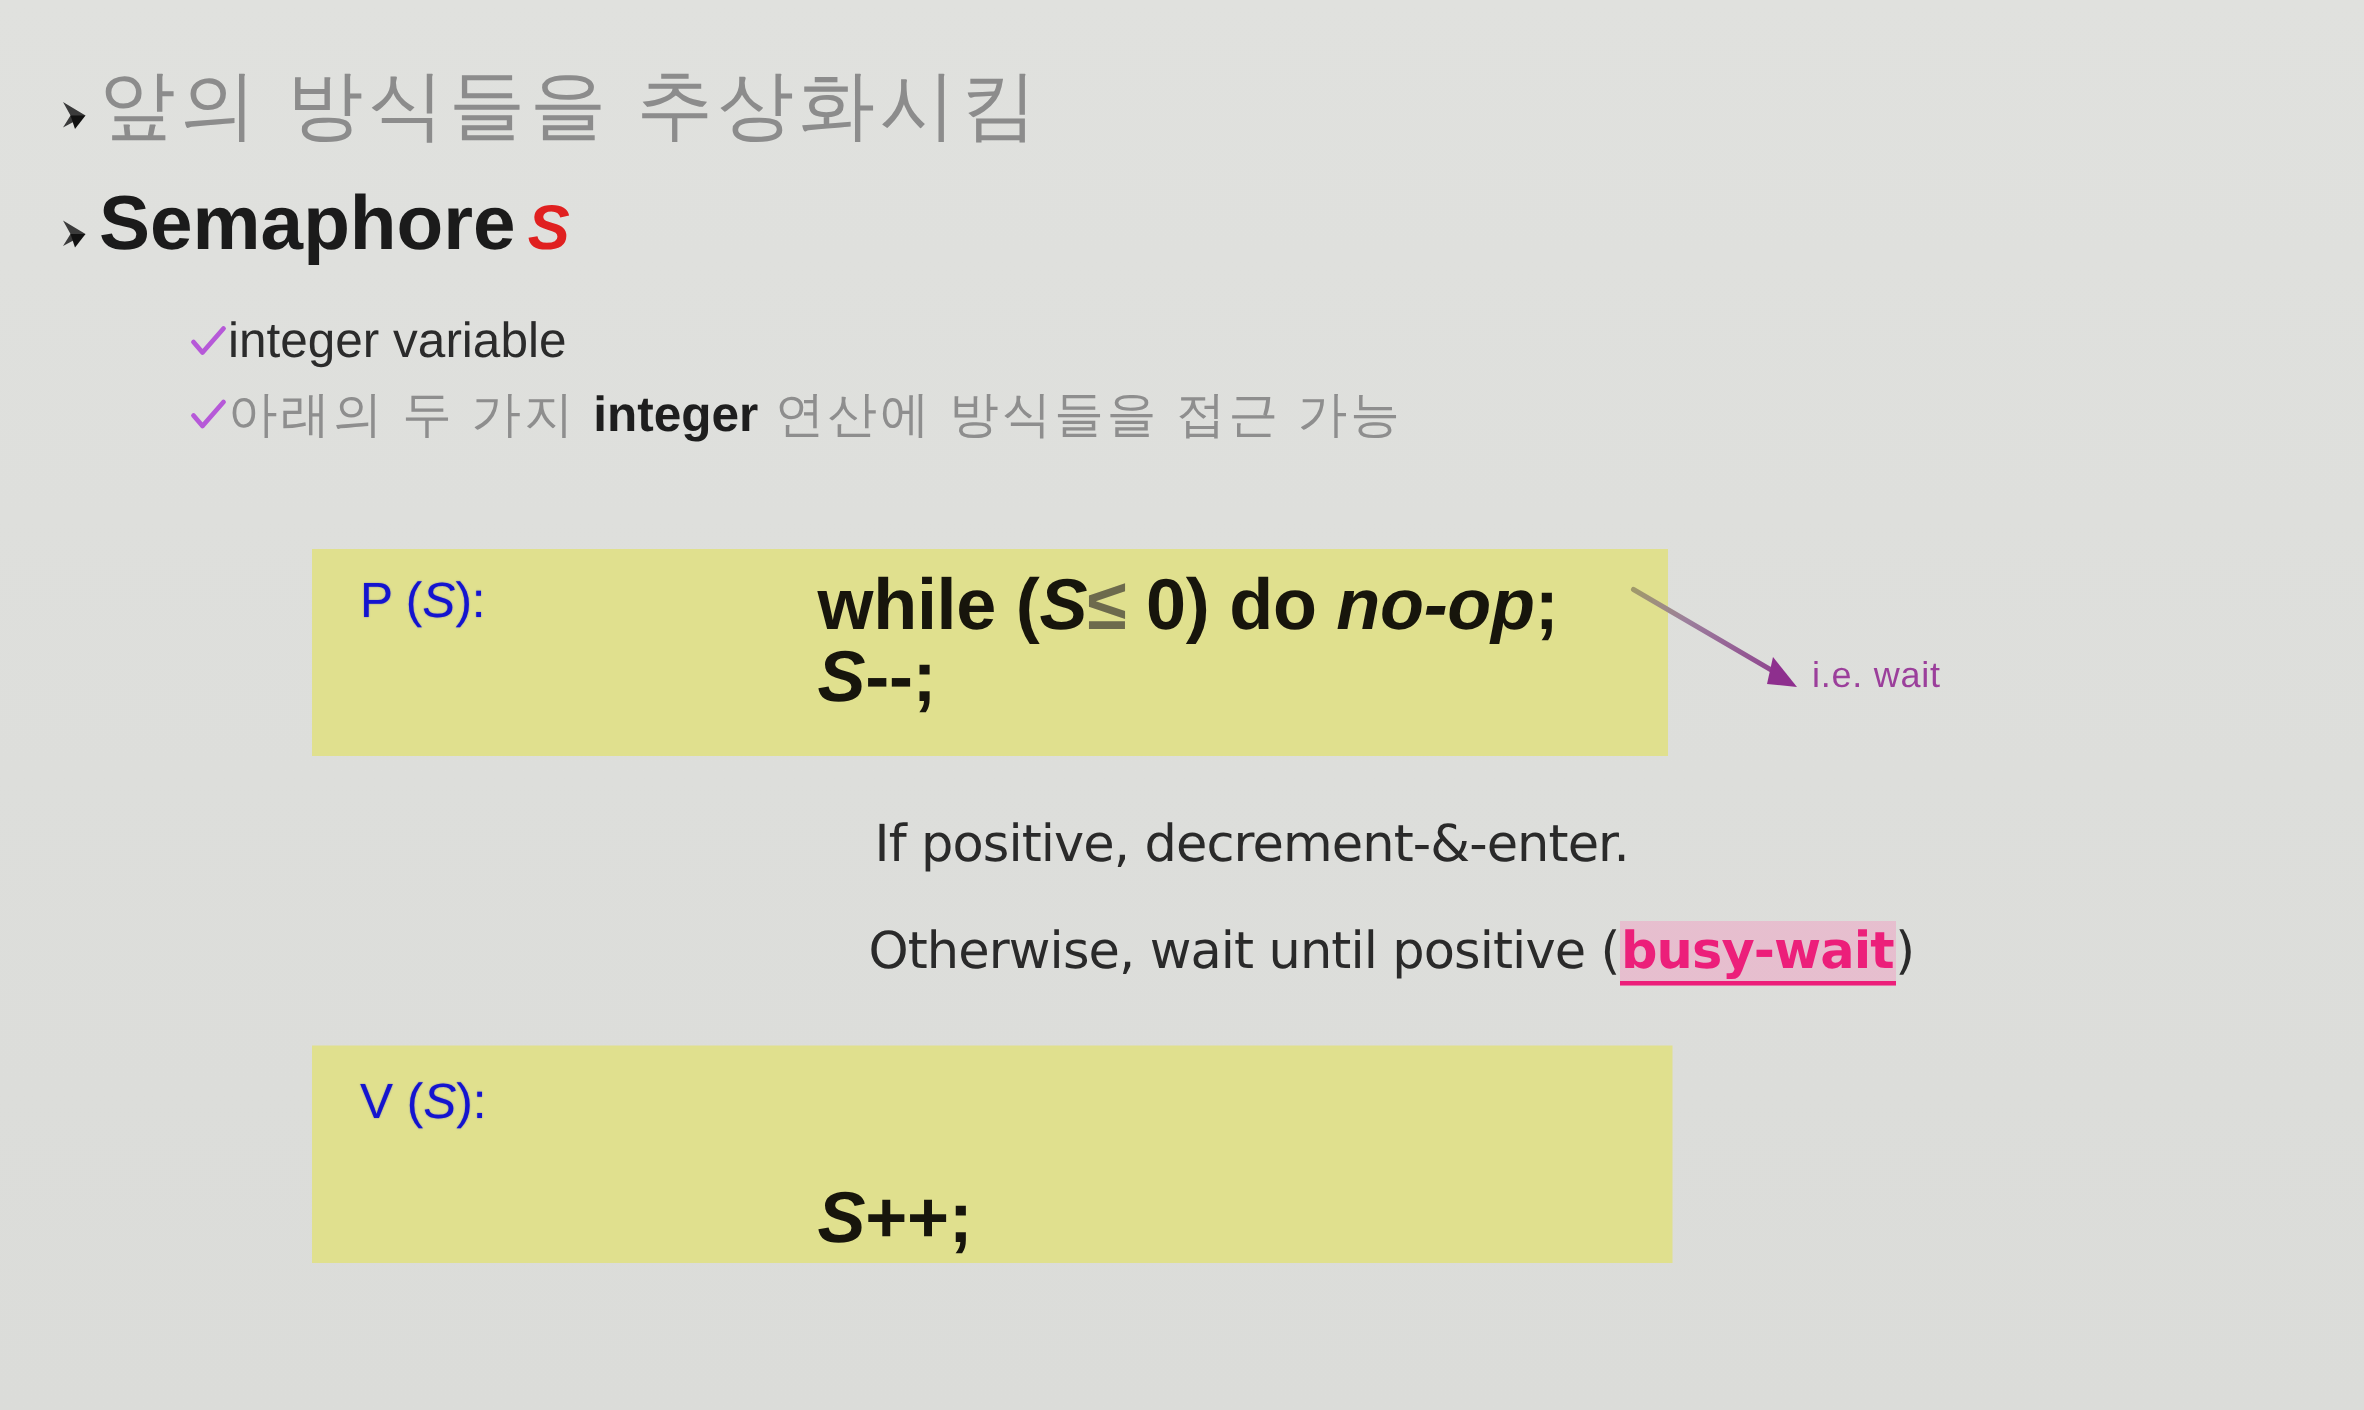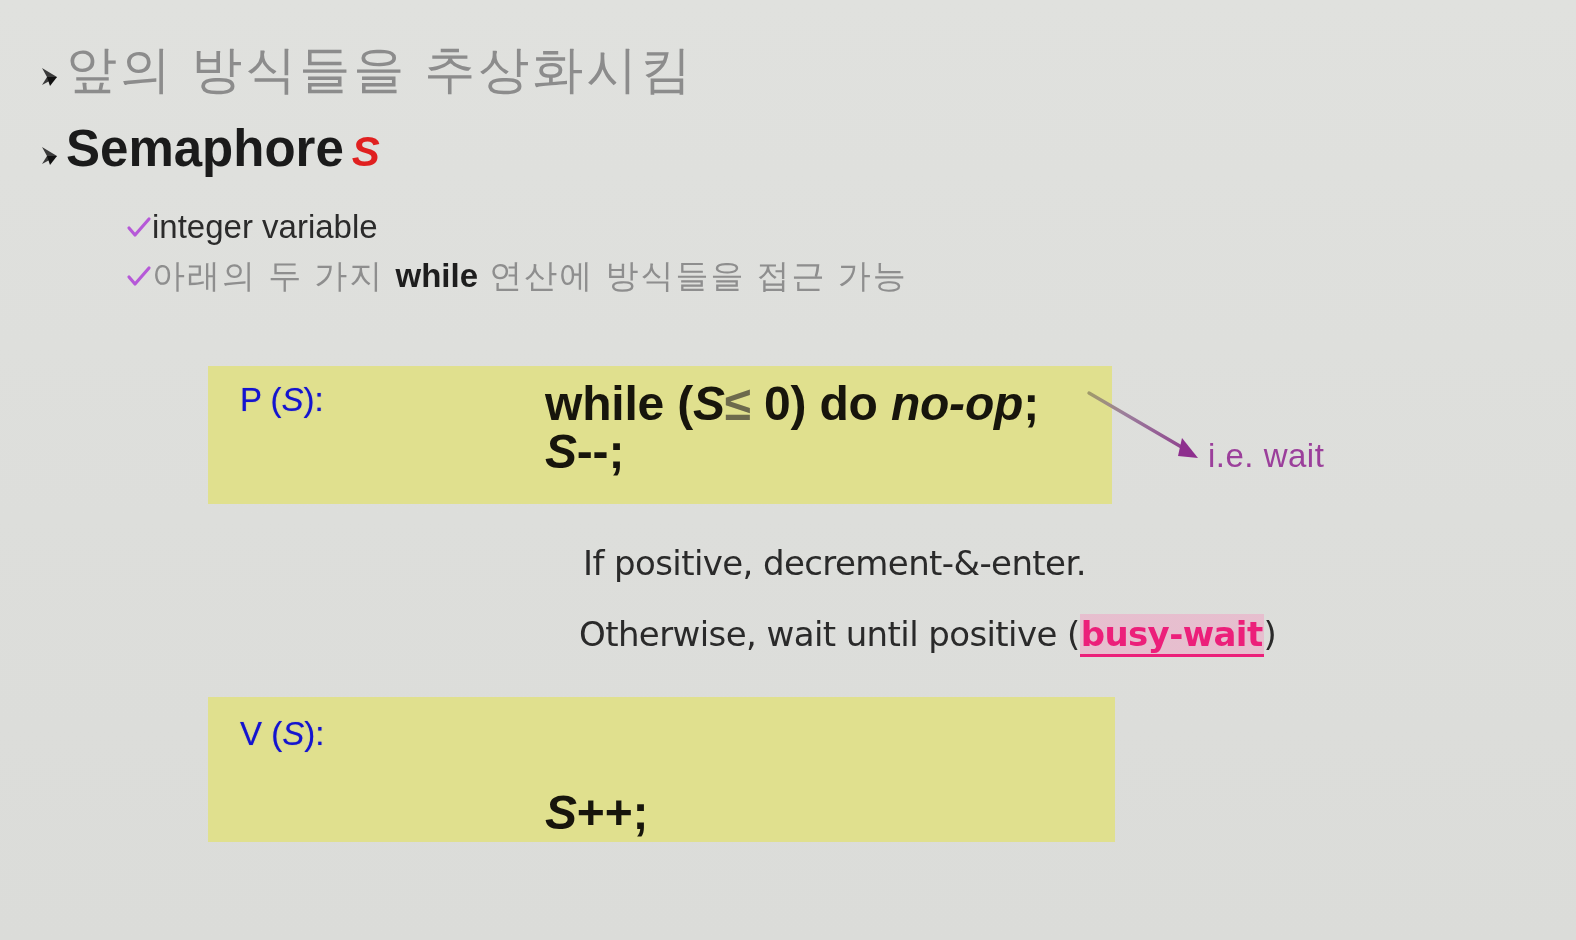--- a/index.html
+++ b/index.html
@@ -111,21 +111,21 @@
   .le-sym { color: #6d6a4d; font-weight: bold; font-style: normal; }
 
   
   .annot-arrow {
     position: absolute;
     pointer-events: none;
   }
   .annot-text {
     position: absolute;
     color: #9b3f9b;
-    font-size: 33px;
+    font-size: 24px;
     white-space: nowrap;
     letter-spacing: 0.5px;
   }
 
   
   .note {
     position: absolute;
     color: #2a2a2a;
     font-size: 34px;
     white-space: nowrap;
@@ -174,21 +174,21 @@
     </span>
     <span class="lvl2-text lvl2-dark">integer variable</span>
   </div>
 
   <div class="bullet-row" style="left:126px; top:259px;">
     <span class="check-bullet">
       <svg width="26" height="26" viewBox="0 0 26 26">
         <path d="M3 12 L9 19 L23 3" stroke="#b659d8" stroke-width="3.2" fill="none" stroke-linecap="round" stroke-linejoin="round"></path>
       </svg>
     </span>
-    <span class="lvl2-text lvl2-grey"><span>아래의 두 가지 </span><b>while</b><span> 연산에 방식들을 접근 가능</span></span>
+    <span class="lvl2-text lvl2-grey"><span>아래의 두 가지 </span><b>integer</b><span> 연산에 방식들을 접근 가능</span></span>
   </div>
 
   <div class="code-box" style="left:208px; top:366px; width:904px; height:138px;">
   </div>
 
   <div class="code-label" style="left:240px; top:381px;"><span>P (</span><i>S</i><span>):</span></div>
 
   <div class="code-line" style="left:545px; top:376px;"><span>while (</span><i>S</i><span class="le-sym">≤</span><span> 0) do </span><i>no-op</i><span>;</span></div>
 
   <div class="code-line" style="left:545px; top:424px;"><i>S</i><span>--;</span></div>

